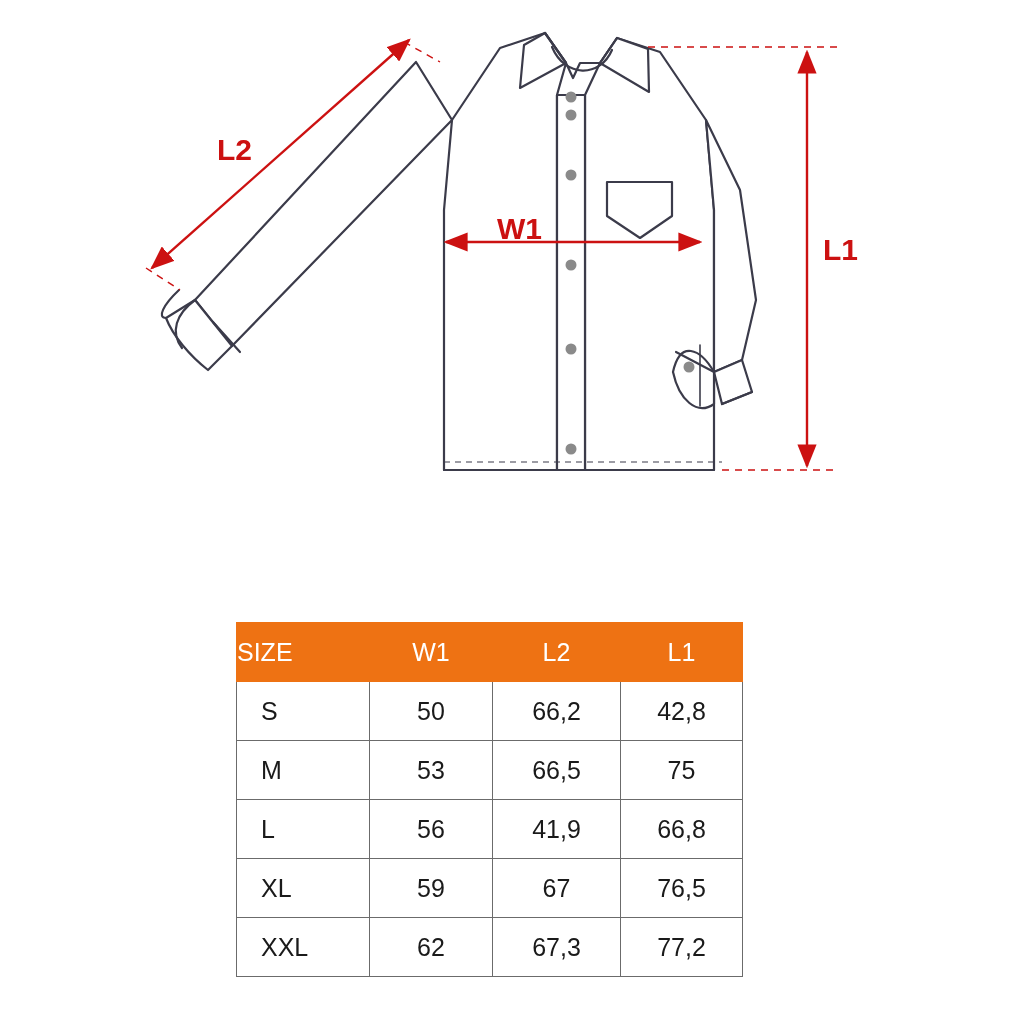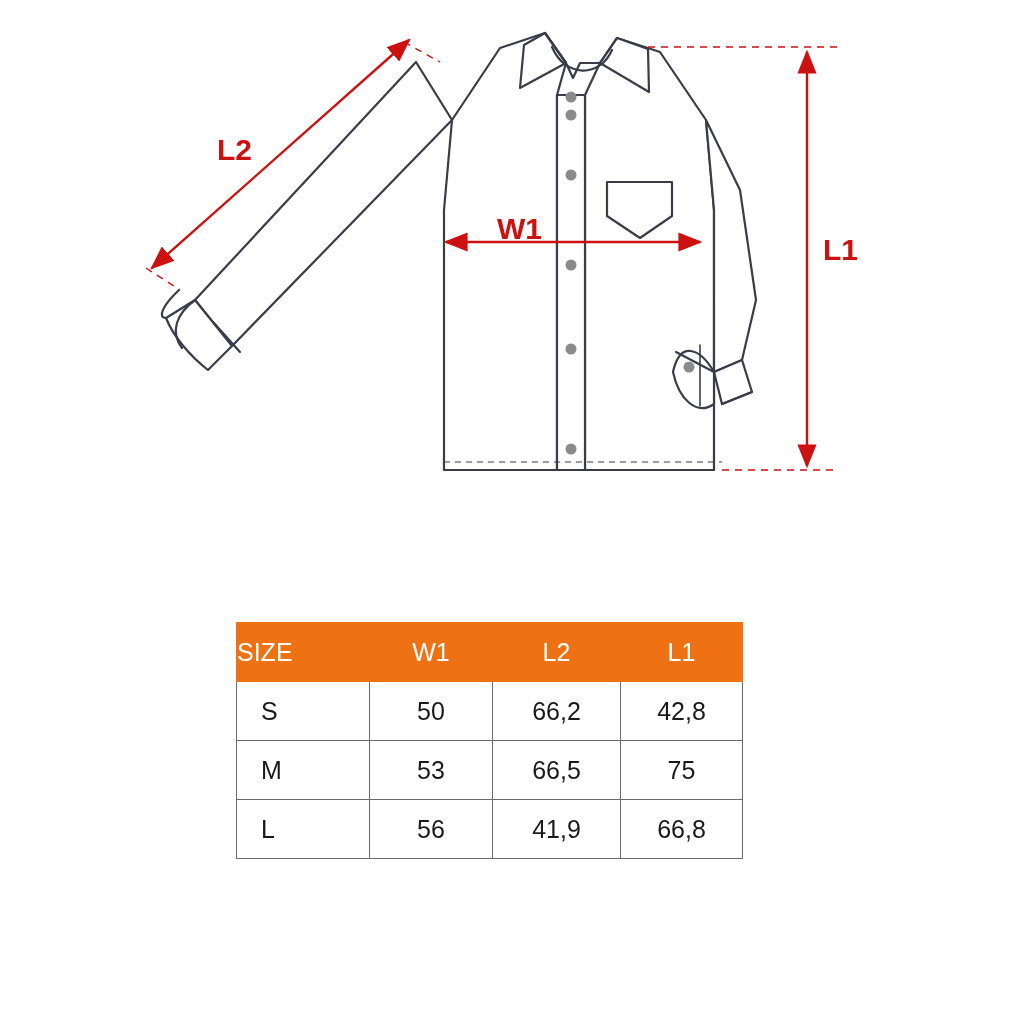--- a/index.html
+++ b/index.html
@@ -183,15 +183,27 @@
         <td>53</td>
         <td>66,5</td>
         <td>75</td>
       </tr>
       <tr>
         <td class="size-cell">L</td>
         <td>56</td>
         <td>41,9</td>
         <td>66,8</td>
       </tr>
+      <tr>
+        <td class="size-cell">XL</td>
+        <td>59</td>
+        <td>67</td>
+        <td>76,5</td>
+      </tr>
+      <tr>
+        <td class="size-cell">XXL</td>
+        <td>62</td>
+        <td>67,3</td>
+        <td>77,2</td>
+      </tr>
     </tbody>
   </table>
 </div>
 
 </body></html>

